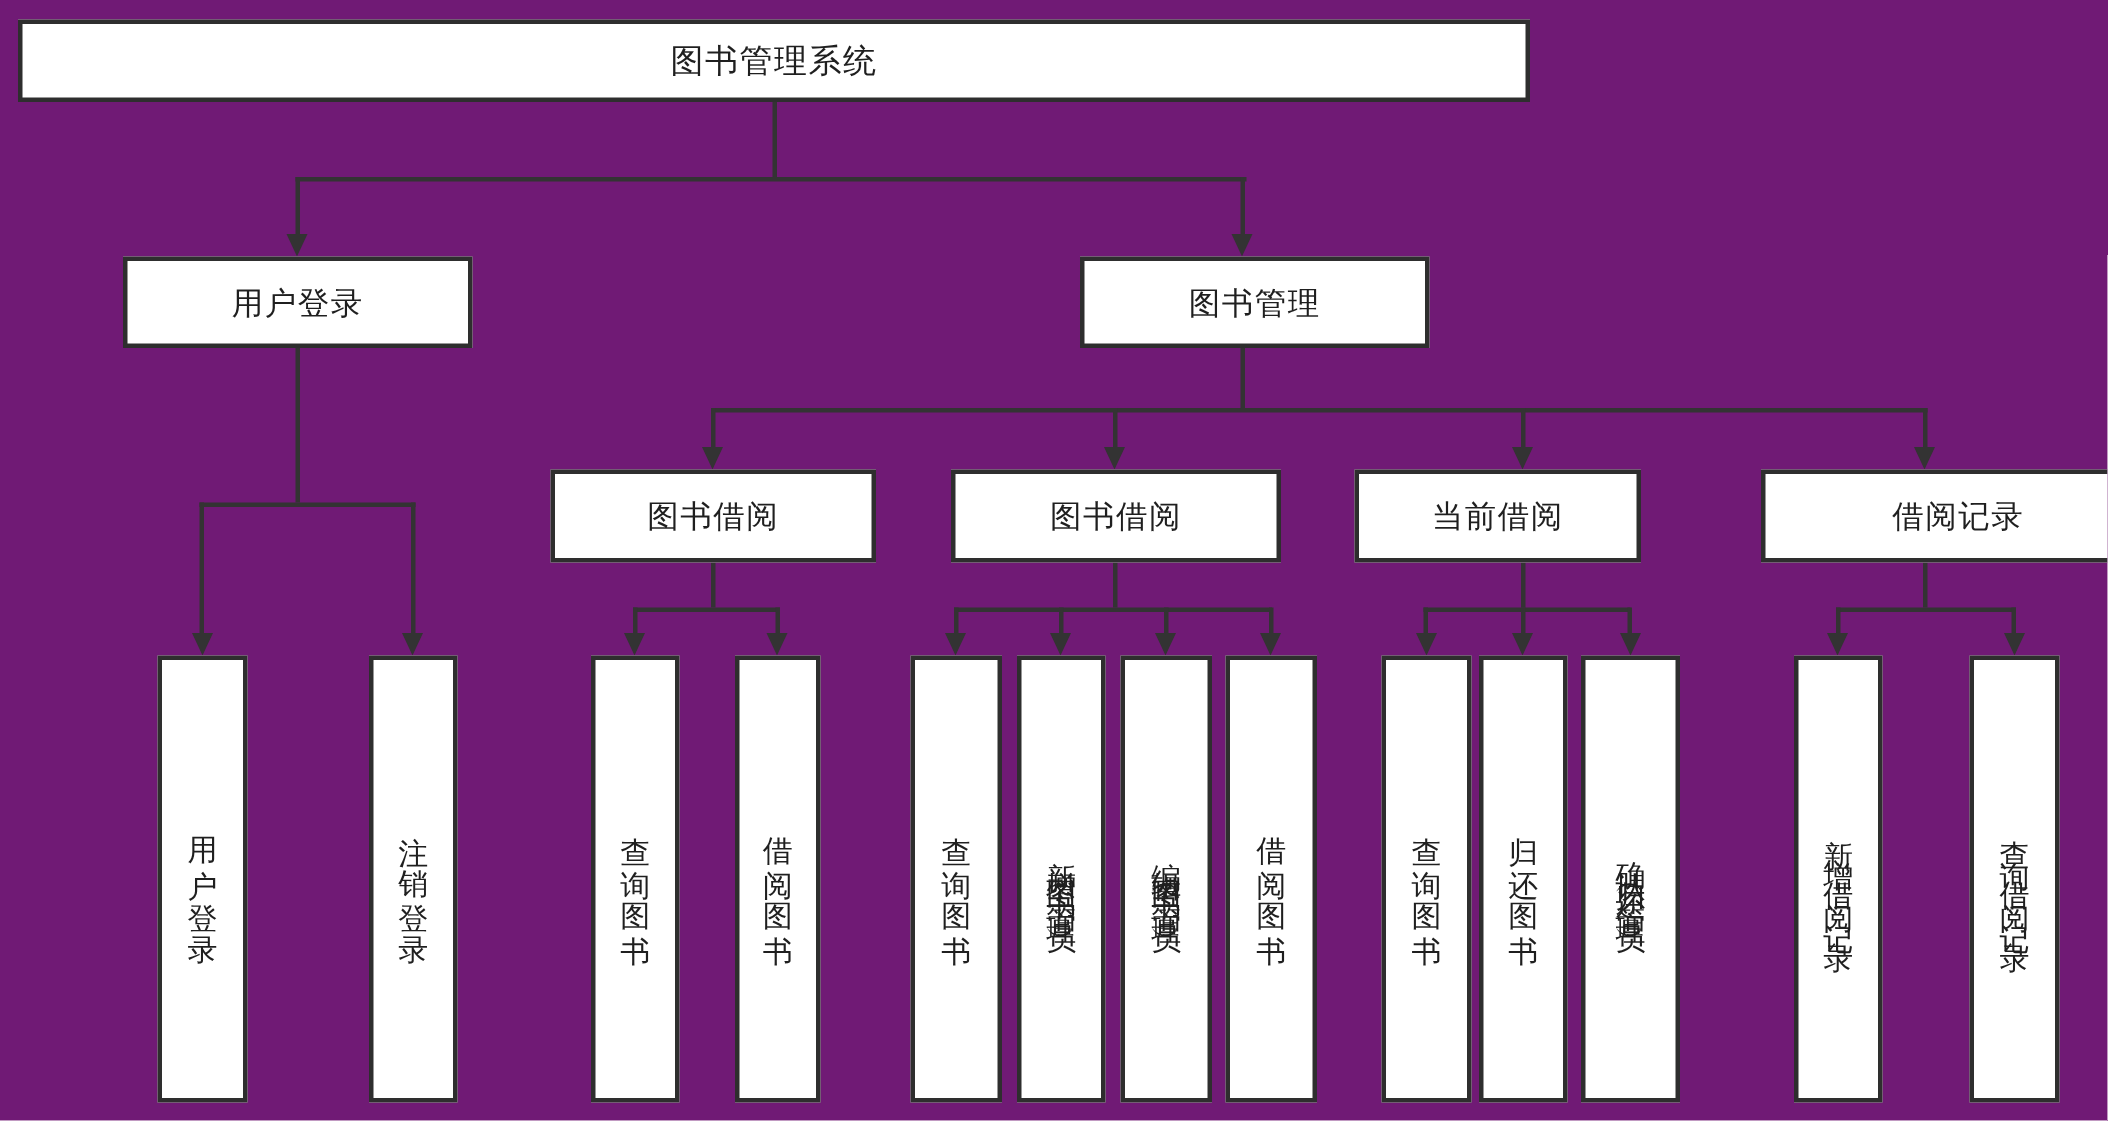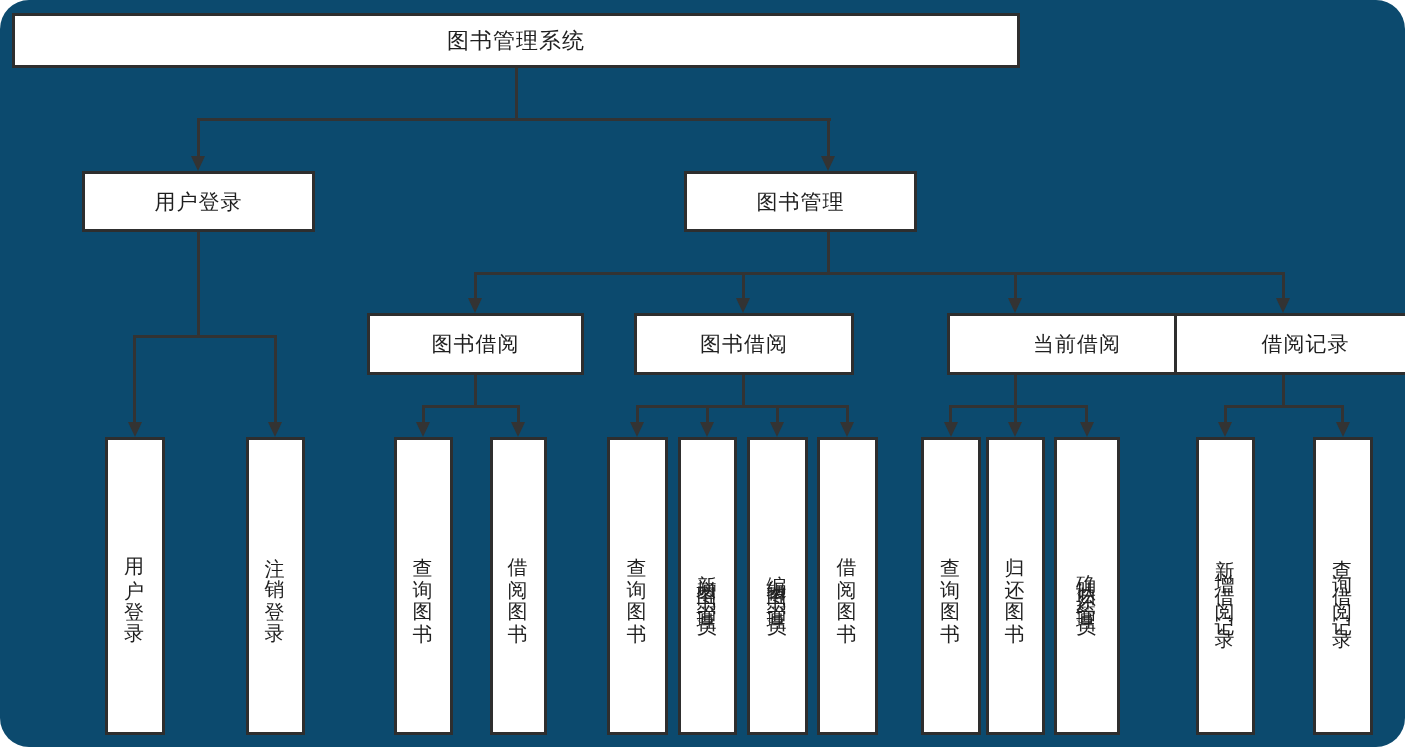--- a/index.html
+++ b/index.html
@@ -1,22 +1,21 @@
 <!DOCTYPE html>
 <html lang="zh"><head>
 <meta charset="utf-8">
 <style>
   html,body{margin:0;padding:0;background:#fff;}
   #stage{
     position:relative;
     width:1405px;height:747px;
-    background:#0c4a6e;
+    background:#701a75;
     font-family:"Liberation Sans",sans-serif;
     overflow:hidden;
-    border-radius:29px;
   }
   .box{
     position:absolute;
     background:#fff;
     border:3px solid #2e2e2e;
     box-sizing:border-box;
     display:flex;
     align-items:center;
     justify-content:center;
     color:#1f1f1f;
@@ -54,25 +53,25 @@
   }
 </style>
 </head>
 <body>
 
 <div id="stage">
 
   <div class="box root">图书管理系统</div>
 
   <div class="box l2" style="left:82px;">用户登录</div>
-  <div class="box l2" style="left:684px;">图书管理</div>
+  <div class="box l2" style="left:720px;">图书管理</div>
 
   <div class="box l3" style="left:367px;width:217px;">图书借阅</div>
   <div class="box l3" style="left:634px;width:220px;text-align:center;">图书借阅</div>
-  <div class="box l3" style="left:947px;width:260px;font-family:Liberation Serif, serif;">当前借阅</div>
+  <div class="box l3" style="left:903px;width:191px;font-family:Liberation Serif, serif;">当前借阅</div>
   <div class="box l3" style="left:1174px;width:263px;">借阅记录</div>
 
   <div class="box vbox ls4" style="left:105px;width:60px;">用户登录</div>
   <div class="box vbox ls4" style="left:246px;width:59px;">注销登录</div>
   <div class="box vbox ls4" style="left:394px;width:59px;">查询图书</div>
   <div class="box vbox ls4" style="left:490px;width:57px;">借阅图书</div>
   <div class="box vbox ls4" style="left:607px;width:61px;">查询图书</div>
   <div class="box vbox ls9" style="left:678px;width:59px;">新增图书（管理员）</div>
   <div class="box vbox ls9" style="left:747px;width:61px;">编辑图书（管理员）</div>
   <div class="box vbox ls4" style="left:817px;width:61px;">借阅图书</div>

